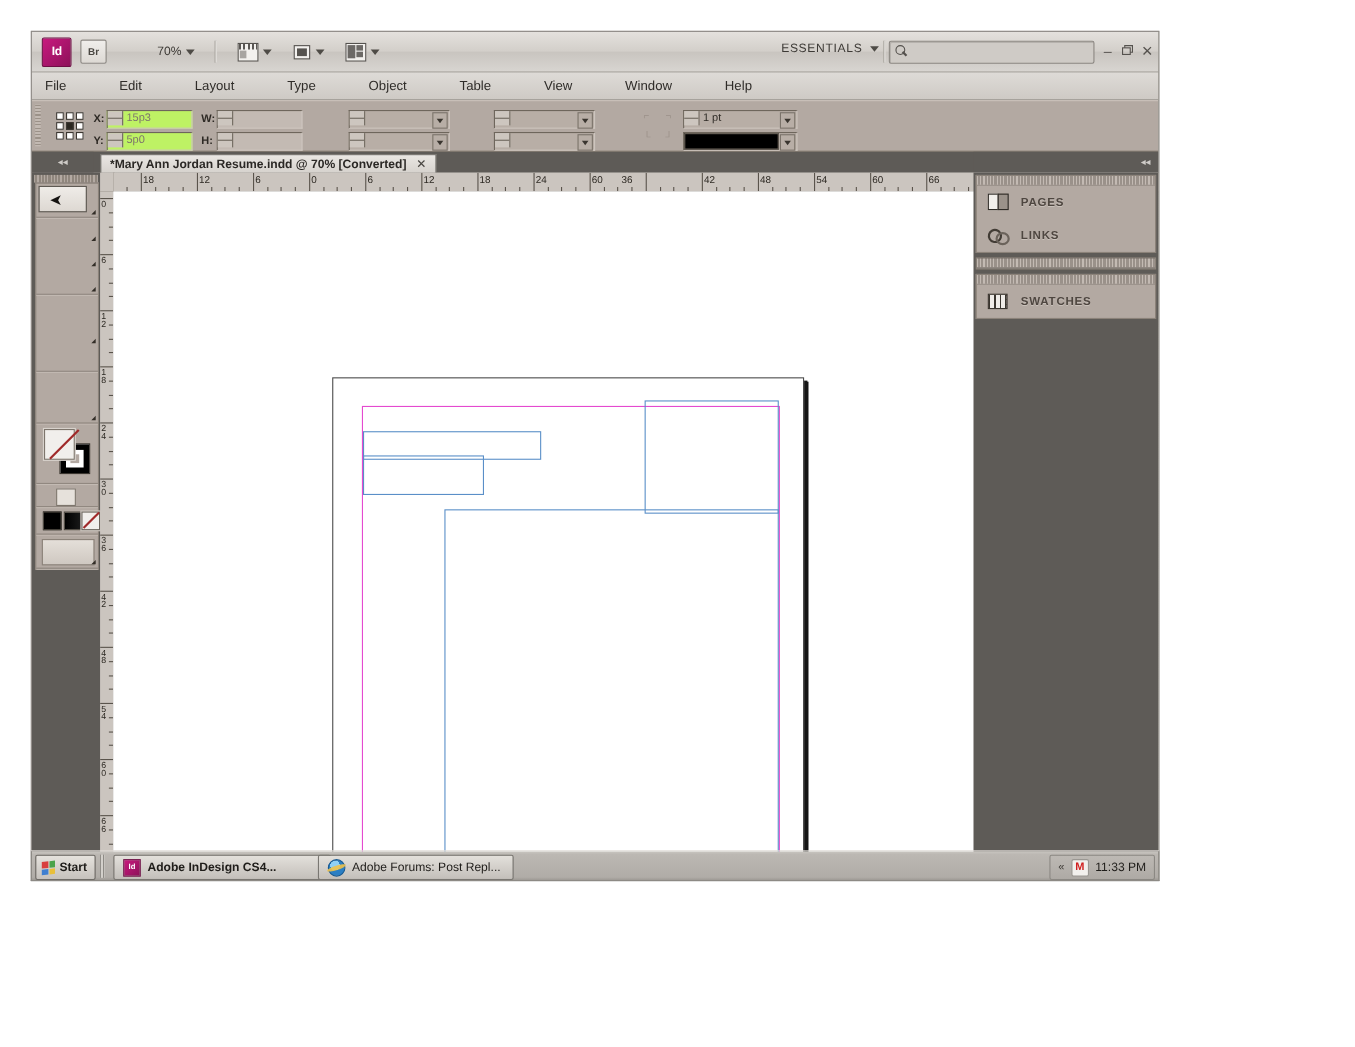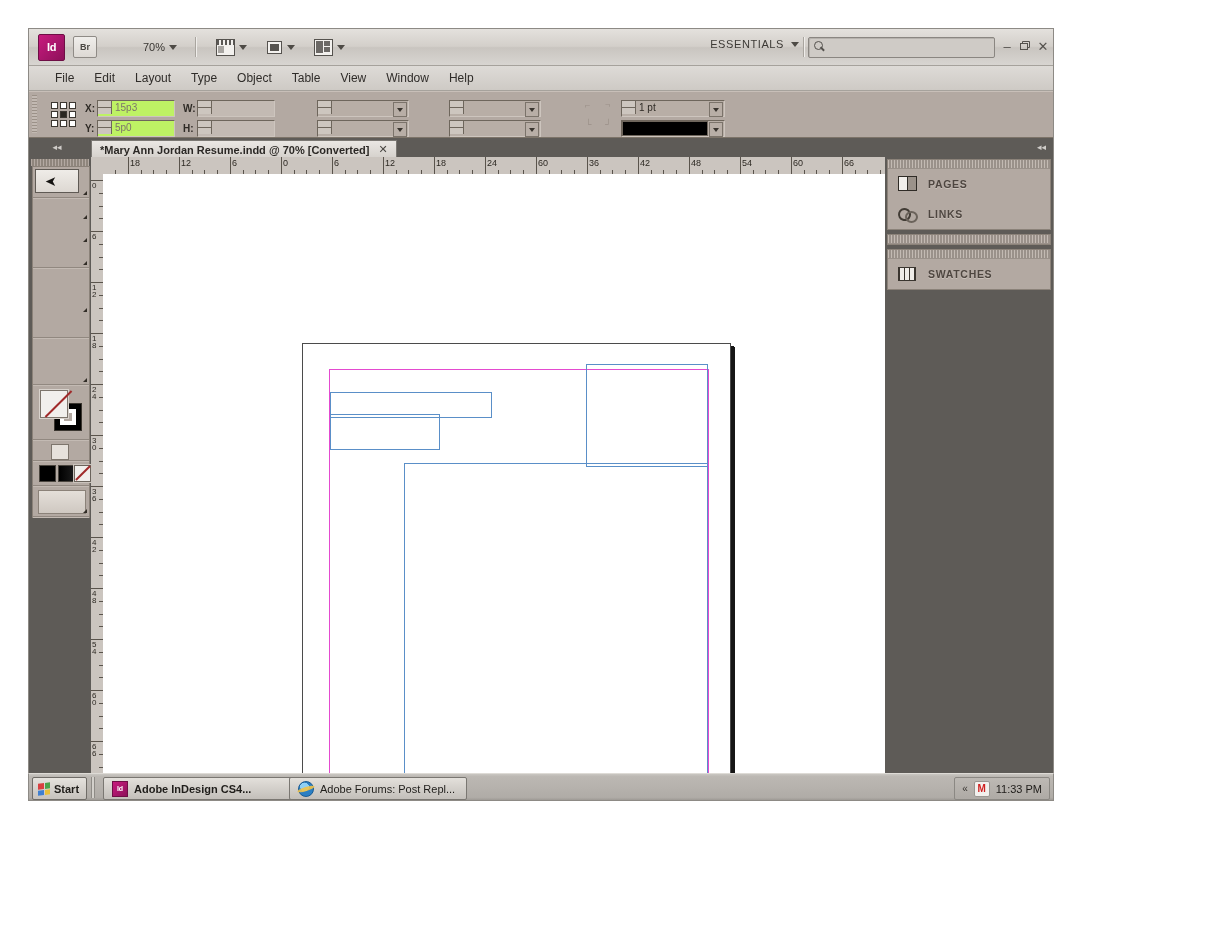--- a/index.html
+++ b/index.html
@@ -173,21 +173,22 @@
   }
 
   
   .menubar {
     position: relative;
     height: 24px;
     background: linear-gradient(to bottom,#dedbd7,#cecac5);
     border-bottom: 1px solid #a6a29c;
     display: flex;
     align-items: center;
-    padding-left: 16px;
+    padding-left: 2px;
+    gap: 28px;
   }
   .menuitem {
     font-size: 12px;
     color: #2f2c29;
     padding: 3px 10px;
   }
 
   
   .controlbar {
     position: relative;
@@ -1113,21 +1114,21 @@
         <div class="lbl" style="left:229px">6</div>
       <div class="tickmaj" style="left:280px"></div>
         <div class="lbl" style="left:280px">12</div>
       <div class="tickmaj" style="left:331px"></div>
         <div class="lbl" style="left:331px">18</div>
       <div class="tickmaj" style="left:382px"></div>
         <div class="lbl" style="left:382px">24</div>
       <div class="tickmaj" style="left:433px"></div>
         <div class="lbl" style="left:433px">60</div>
       <div class="tickmaj" style="left:484px"></div>
-        <div class="lbl" style="left:484px">36</div>
+        <div class="lbl" style="left:460px">36</div>
       <div class="tickmaj" style="left:535px"></div>
         <div class="lbl" style="left:535px">42</div>
       <div class="tickmaj" style="left:586px"></div>
         <div class="lbl" style="left:586px">48</div>
       <div class="tickmaj" style="left:637px"></div>
         <div class="lbl" style="left:637px">54</div>
       <div class="tickmaj" style="left:688px"></div>
         <div class="lbl" style="left:688px">60</div>
       <div class="tickmaj" style="left:739px"></div>
         <div class="lbl" style="left:739px">66</div>

